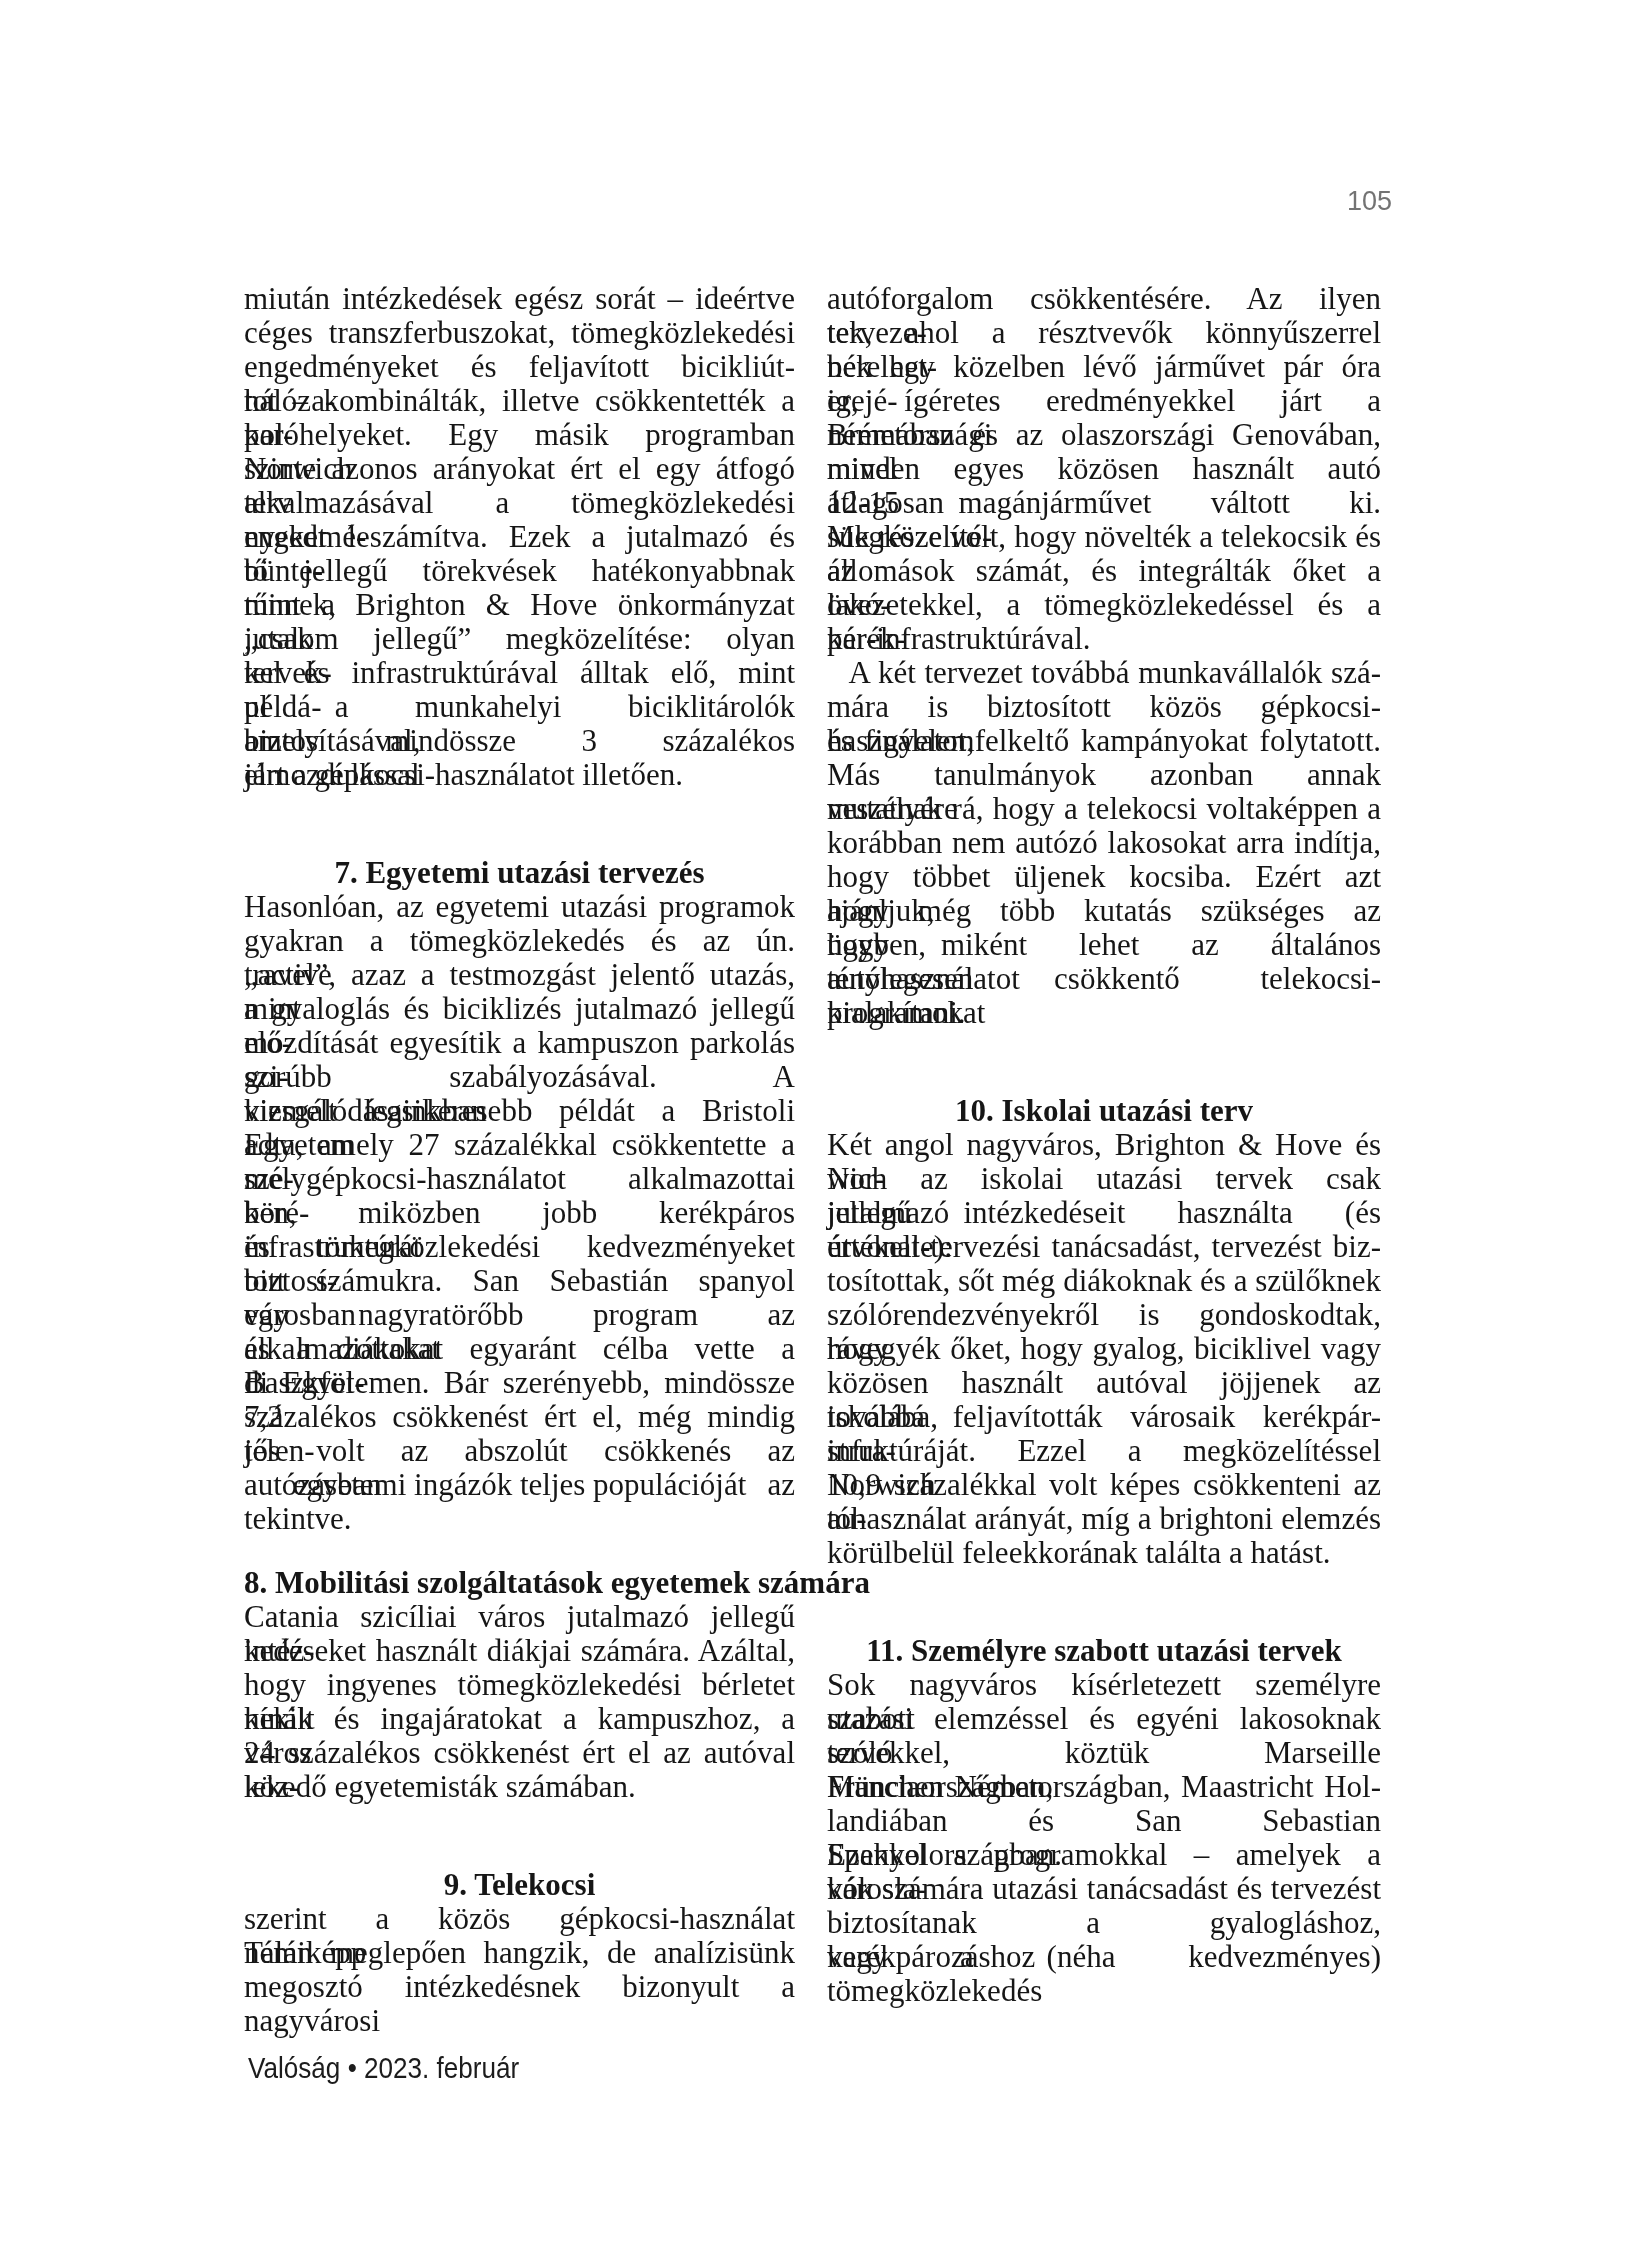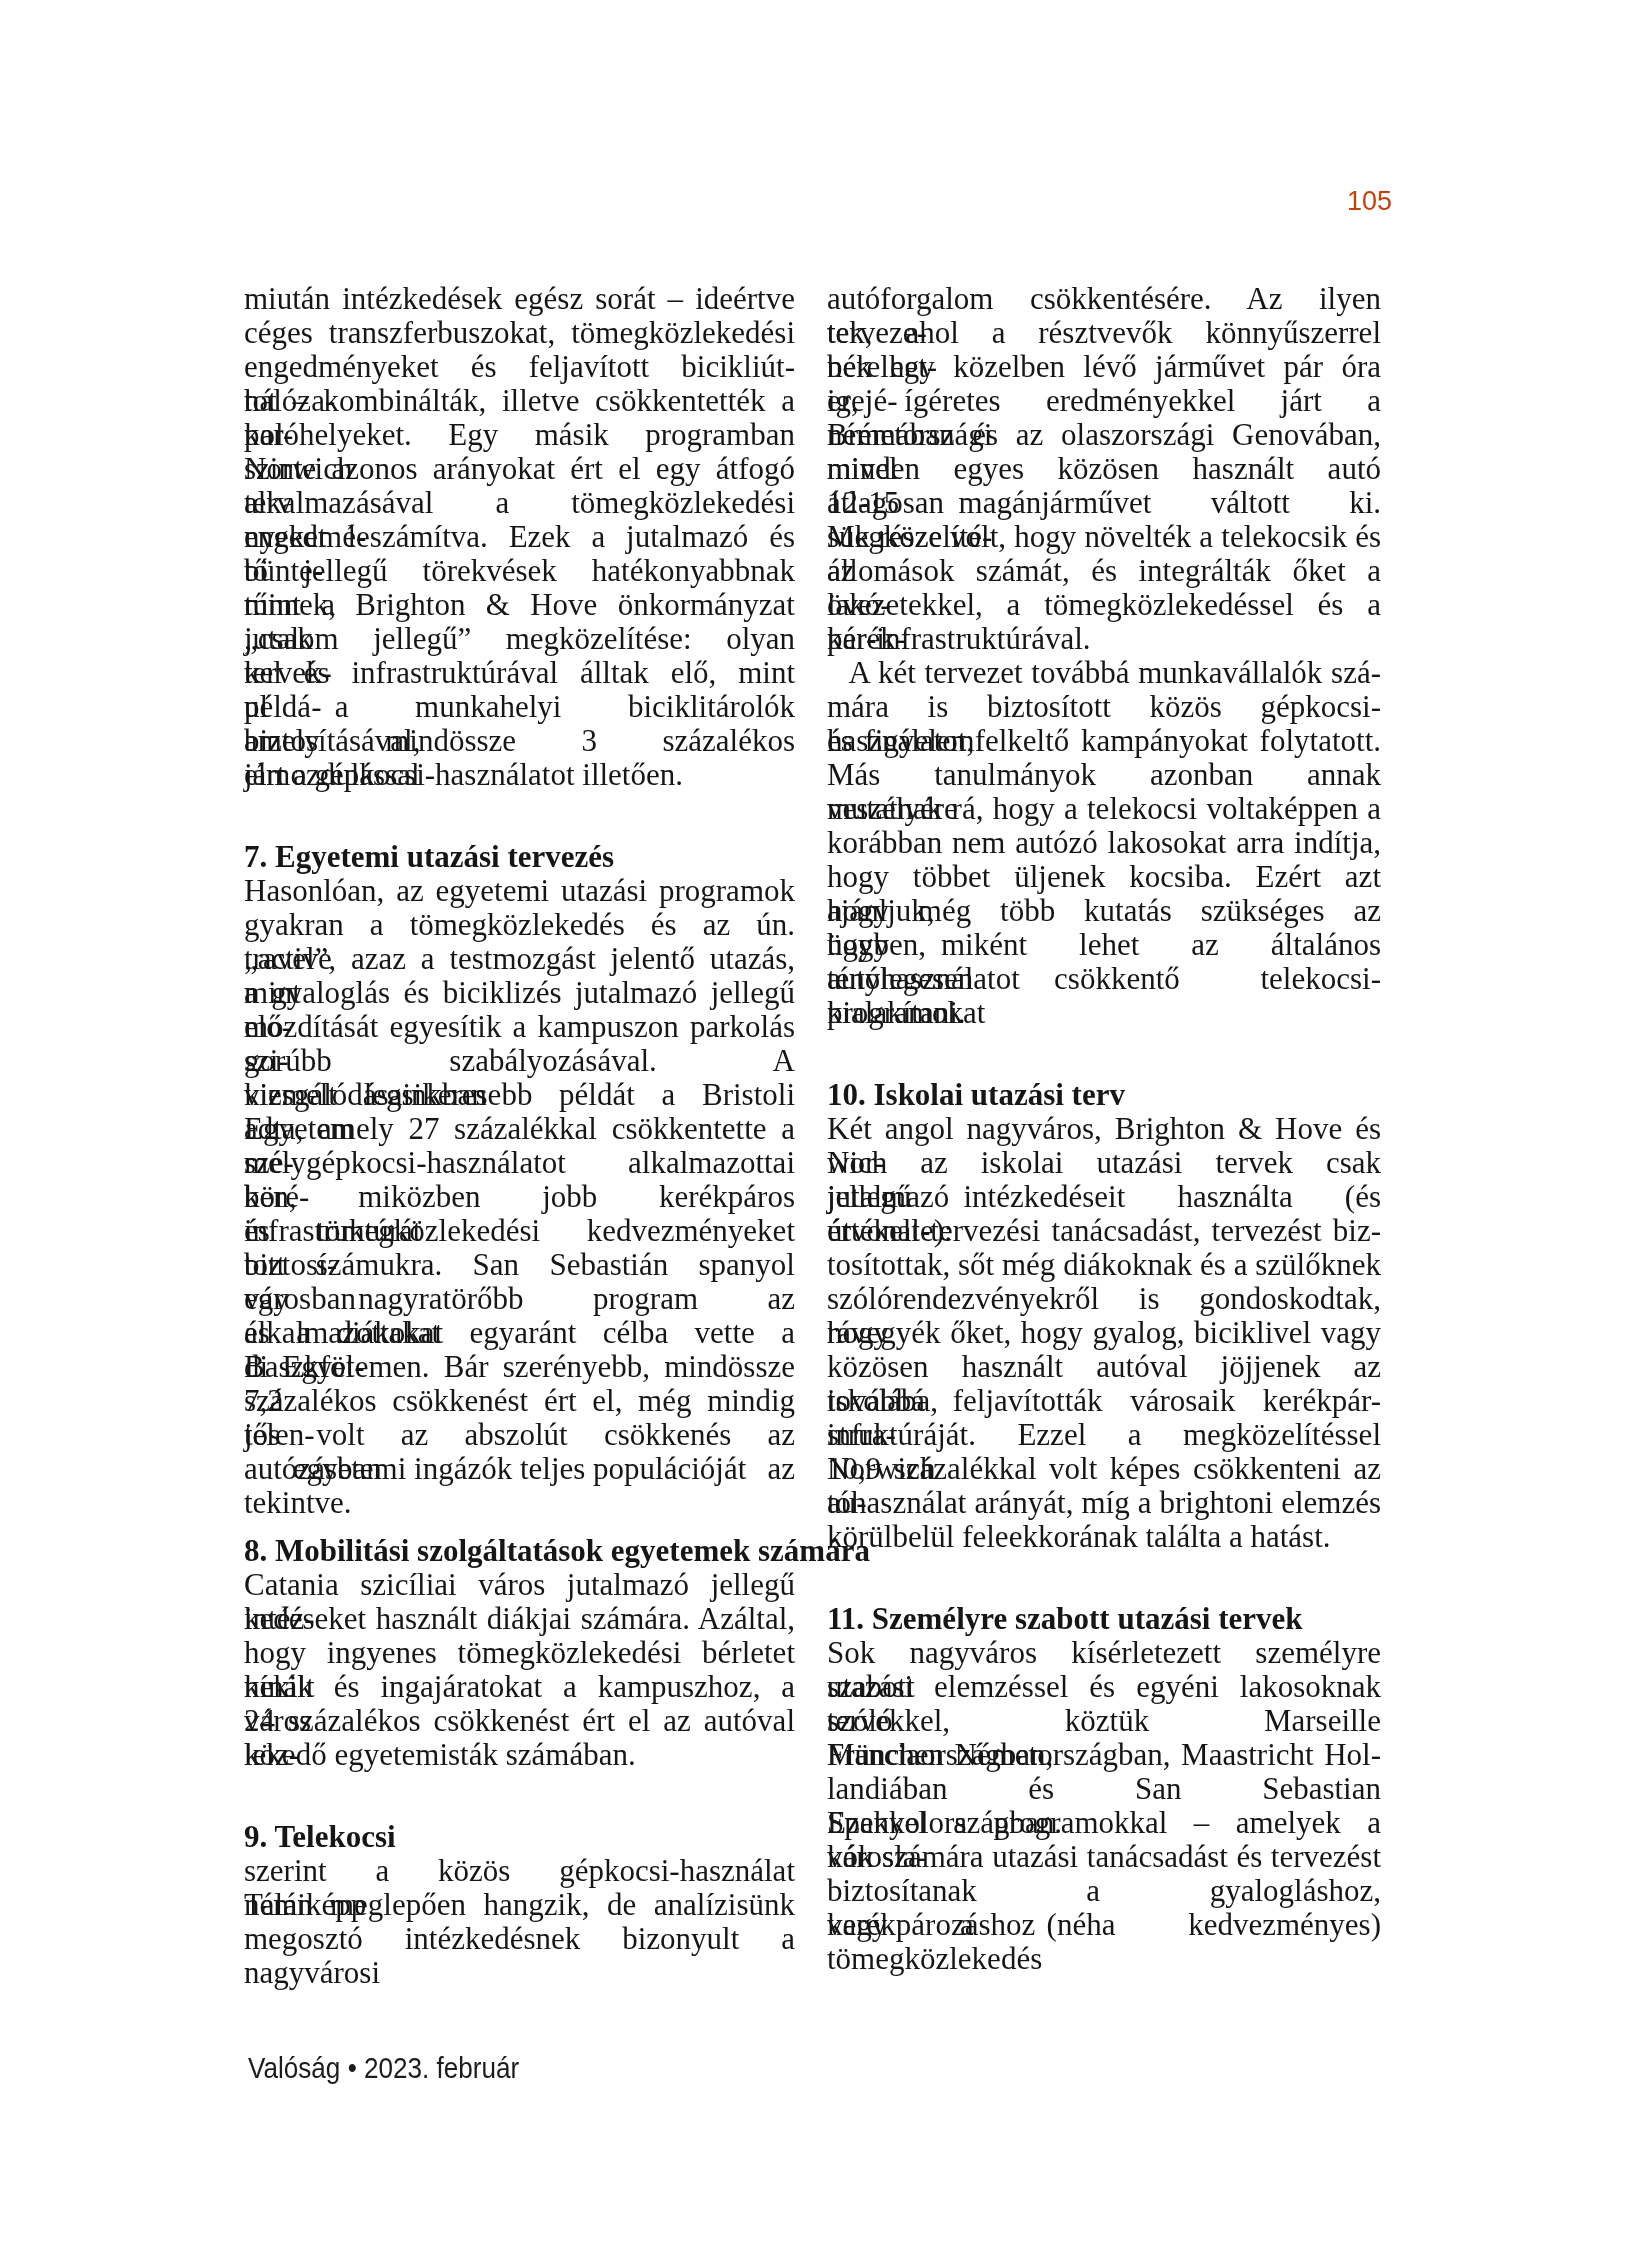--- a/index.html
+++ b/index.html
@@ -18,21 +18,21 @@
   }
   .page-number {
     position: absolute;
     top: 187px;
     left: 1344px;
     width: 48px;
     text-align: right;
     font-family: "Liberation Sans", sans-serif;
     font-size: 27px;
     line-height: 1.1;
-    color: #c2410c;
+    color: #737373;
   }
   .column {
     position: absolute;
     top: 282px;
     font-size: 31px;
     line-height: 34px;
   }
   .column.left  { left: 244px;  width: 551px; }
   .column.right { left: 827px; width: 554px; }
   .paragraph { margin: 0; }
@@ -43,23 +43,24 @@
     text-justify: inter-word;
     white-space: normal;
   }
   .line.end {
     text-align: center;
     text-align-last: left;
   }
   .line.indent { text-indent: 21.5px; }
   .heading {
     font-weight: bold;
-    margin-top: 48px;
+    margin-top: 64px;
     height: 34px;
     white-space: nowrap;
+    text-align: center;
   }
   .footer {
     position: absolute;
     top: 2051px;
     left: 248px;
     font-family: "Liberation Sans", sans-serif;
     font-size: 30px;
     line-height: 1.15;
     color: #1c1c1c;
     transform: scaleX(0.87);

